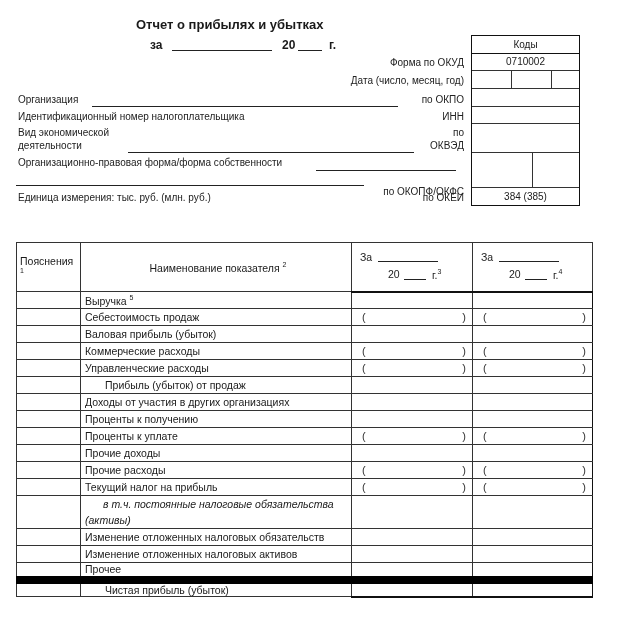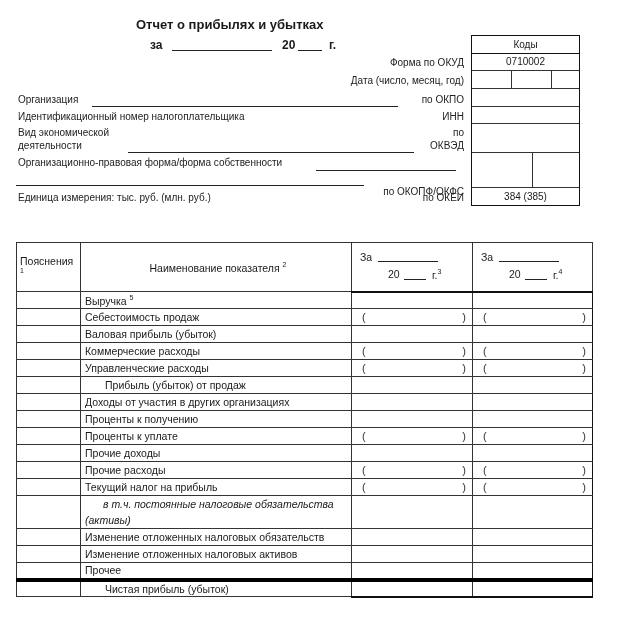--- a/index.html
+++ b/index.html
@@ -28,21 +28,21 @@
   table.main td { border:1px solid #333; padding:0; font-size:10.5px; height:17px; box-sizing:border-box; vertical-align:middle; }
   table.main .hdr td { height:49px; }
   table.main td.c1 { width:64px; }
   table.main td.c2 { width:271px; padding-left:4px; white-space:nowrap; overflow:hidden; }
   table.main td.c3 { width:121px; }
   table.main td.c4 { width:120px; }
   table.main td.v { border-left:1.5px solid #111; }
   table.main td.vr { border-right:1.5px solid #111; }
   table.main tr.first td.c3, table.main tr.first td.c4 { border-top:2px solid #111; }
   table.main tr.last td.c3, table.main tr.last td.c4 { border-bottom:2px solid #111; }
-  table.main tr.net td { border-top:4px solid #000000; }
+  table.main tr.net td { border-top:8px solid #000000; }
   .ind { padding-left:24px !important; }
   .paren { display:flex; justify-content:space-between; padding:0 6px 0 10px; font-size:11px; color:#333; }
   .hdr-c1 { font-size:9px; padding-left:3px !important; }
   .hdr-c2 { text-align:center; font-size:10.5px; }
   .period { position:relative; height:100%; font-size:10.5px; }
   .period .za2 { position:absolute; left:8px; top:8px; }
   .period .l1 { position:absolute; left:26px; top:18px; width:60px; border-bottom:1px solid #222; }
   .period .y { position:absolute; left:36px; top:25px; }
   .period .l2 { position:absolute; left:52px; top:36px; width:22px; border-bottom:1px solid #222; }
   .period .g2 { position:absolute; left:80px; top:25px; }

